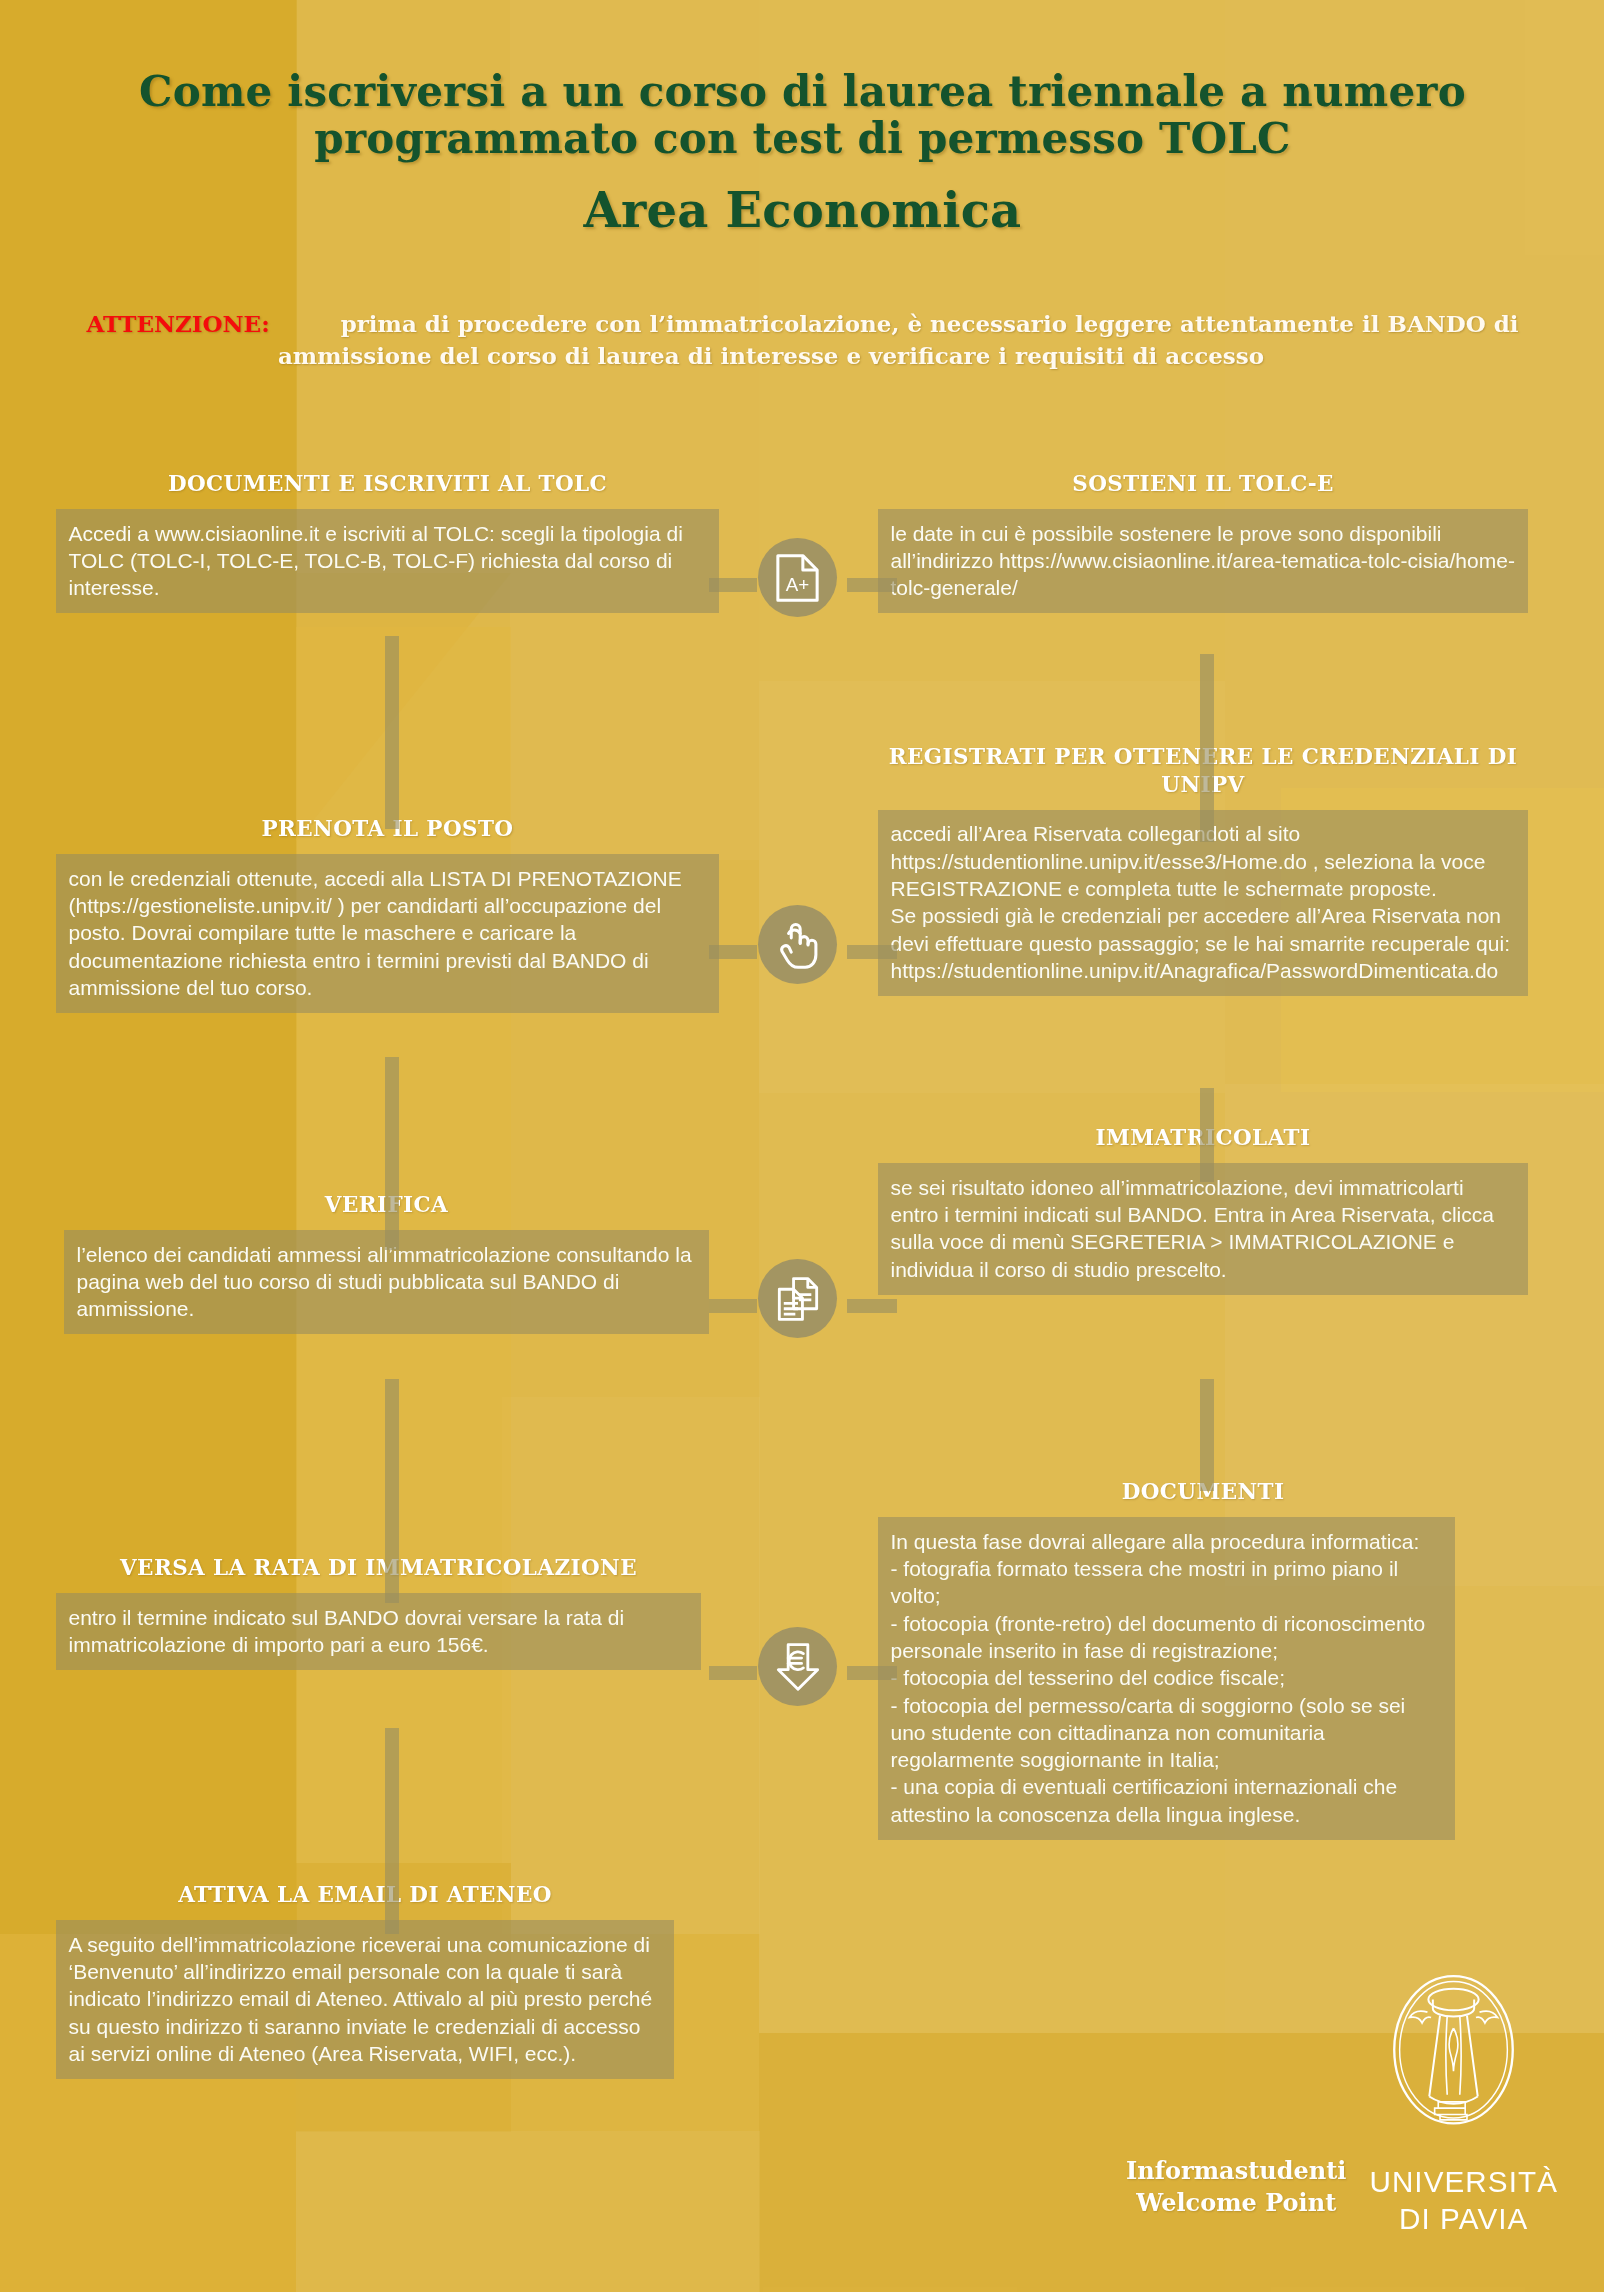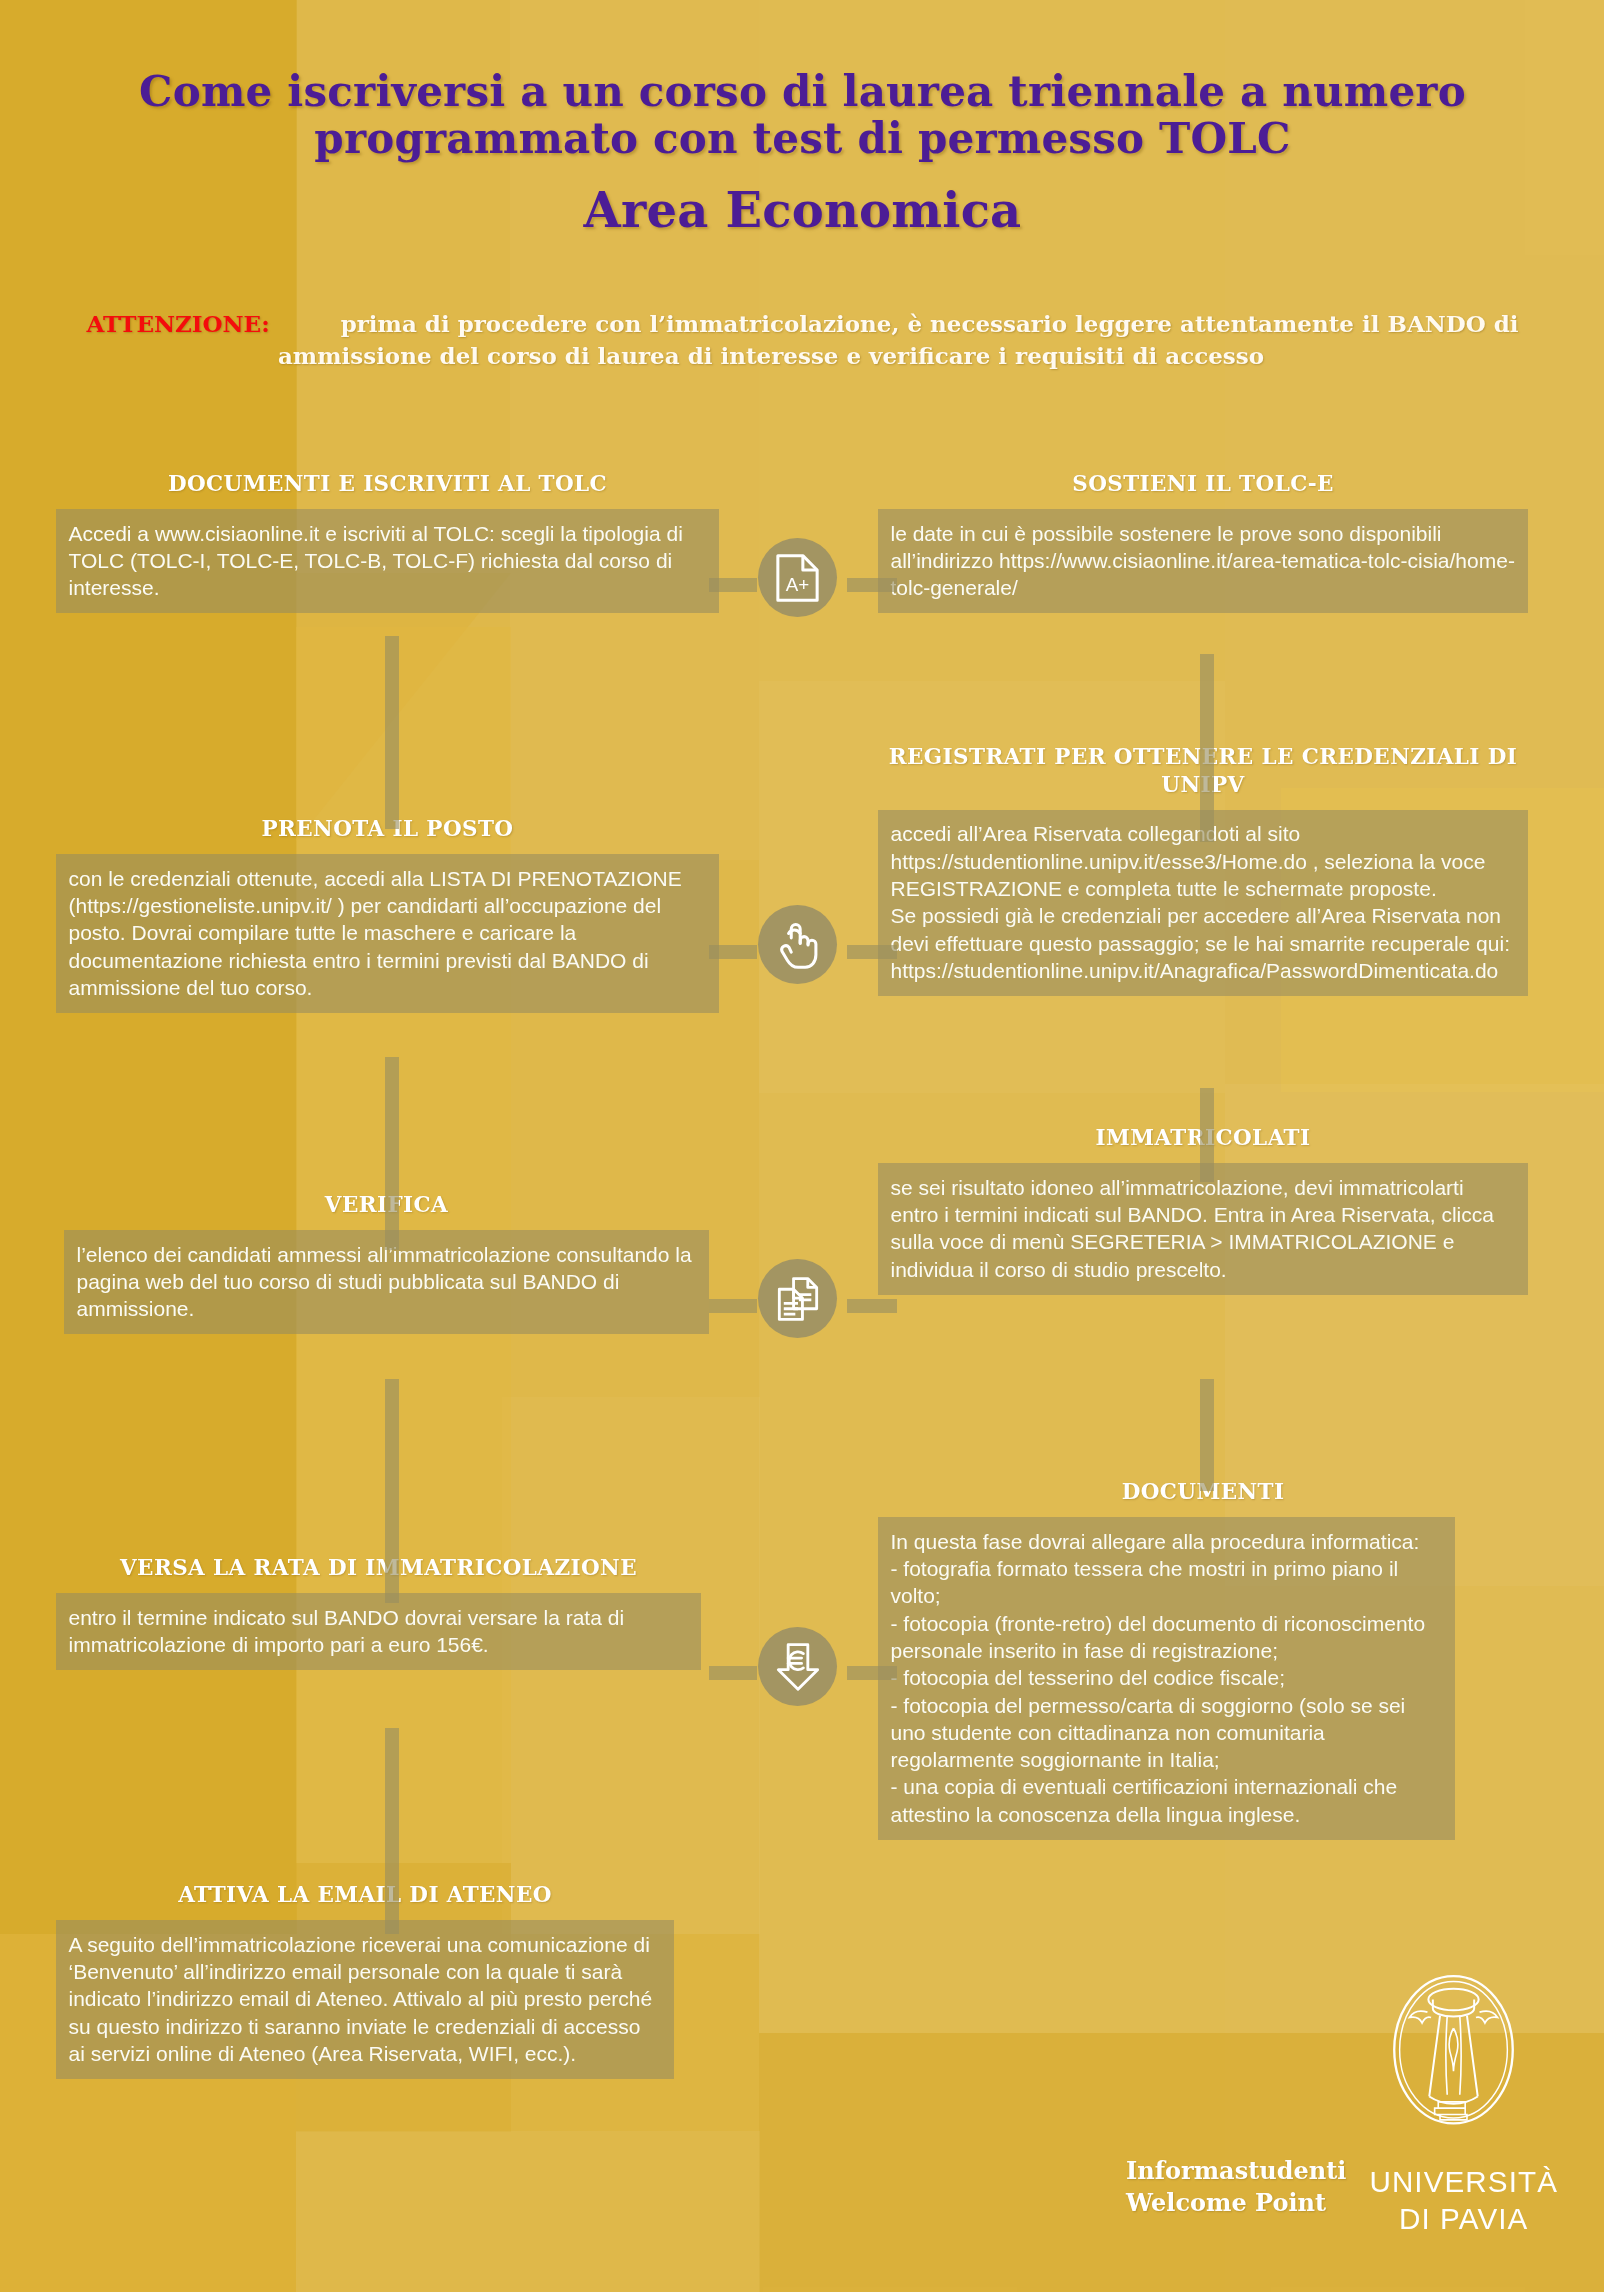--- a/index.html
+++ b/index.html
@@ -32,21 +32,21 @@
   .s-hl2{left:502px;top:1397px;width:258px;height:537px;background:rgba(255,255,255,0.03);}
   .s-hl3{left:759px;top:681px;width:466px;height:412px;background:rgba(255,255,255,0.03);}
   .s-hl4{left:1281px;top:788px;width:324px;height:304px;background:rgba(233,194,80,0.40);}
   .s-hl5{left:296px;top:1863px;width:215px;height:269px;background:rgba(214,168,40,0.45);}
 
   
   .header{position:relative;z-index:3;padding-top:68px;text-align:center;}
   .title-line{
     font-family:"DejaVu Serif",serif;
     font-weight:bold;
-    color:#4c1d95;
+    color:#14532d;
     letter-spacing:0.2px;
     text-shadow:1.8px 1.8px 2.7px rgba(120,85,10,0.35);
     line-height:1.12;
   }
   .title-1{font-size:42px;}
   .title-2{font-size:42px;}
   .title-3{font-size:48px;margin-top:22px;}
 
   .attn{
     position:relative;z-index:3;
@@ -99,21 +99,21 @@
     background:rgba(154,144,100,0.88);
     display:flex;align-items:center;justify-content:center;
   }
   .iconwrap svg{display:block;}
 
   
   .footer{position:absolute;z-index:5;left:985px;top:2105px;width:573px;height:161px;
           display:flex;align-items:flex-end;justify-content:flex-end;gap:23px;}
   .foot-txt{
     font-family:"DejaVu Serif",serif;font-weight:bold;color:#ffffff;
-    font-size:24px;line-height:1.34;text-align:left;padding-bottom:47px;
+    font-size:24px;line-height:1.34;text-align:center;padding-bottom:47px;
     text-shadow:0.9px 0.9px 1.8px rgba(120,85,10,0.30);
   }
   .brand{display:flex;flex-direction:column;align-items:center;gap:5.4px;padding-bottom:30px;}
   .brand-name{
     font-family:"Liberation Sans",sans-serif;color:#ffffff;
     font-size:29.6px;line-height:1.10;letter-spacing:1.1px;text-align:center;font-weight:400;
   }
   .crest{position:absolute;right:21.5px;top:-136px;}
 </style>
 </head>

